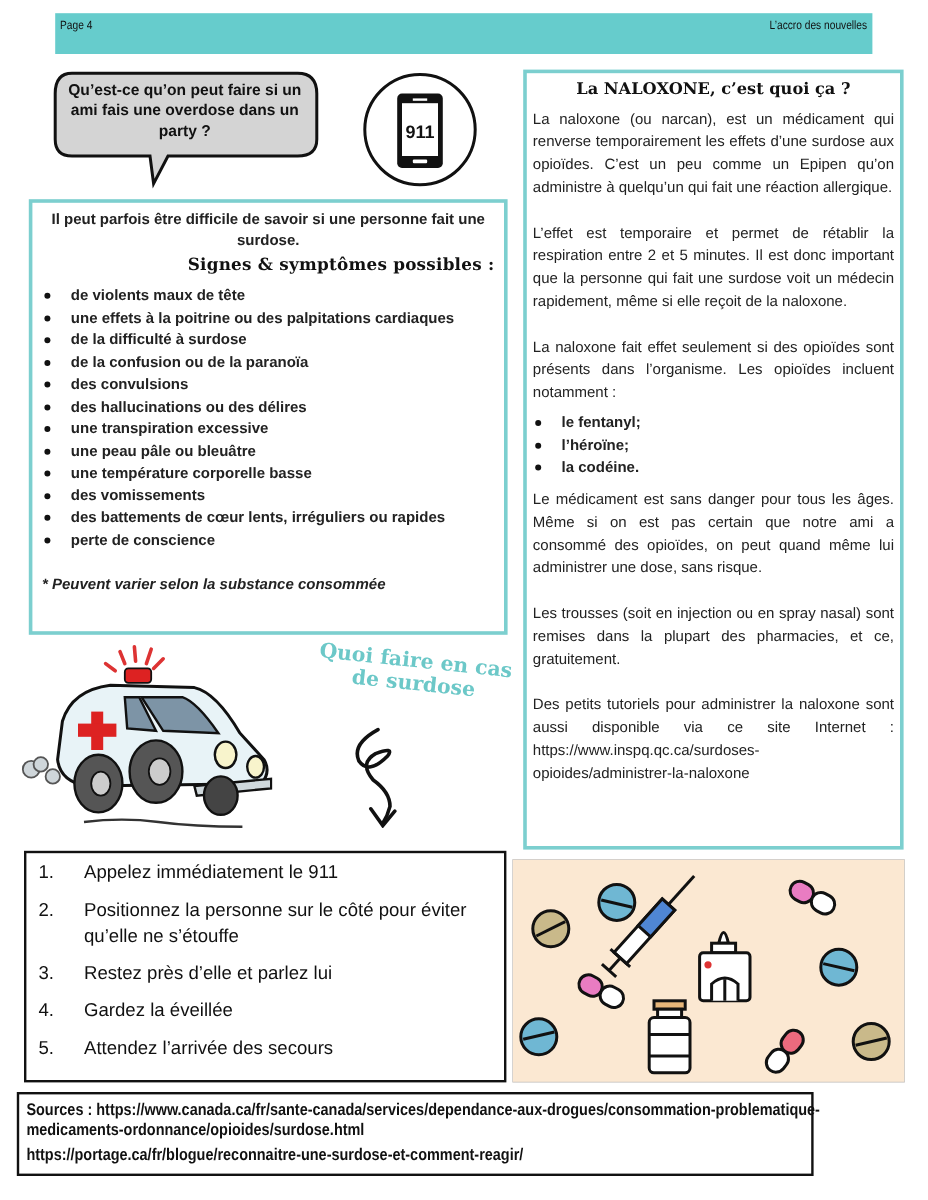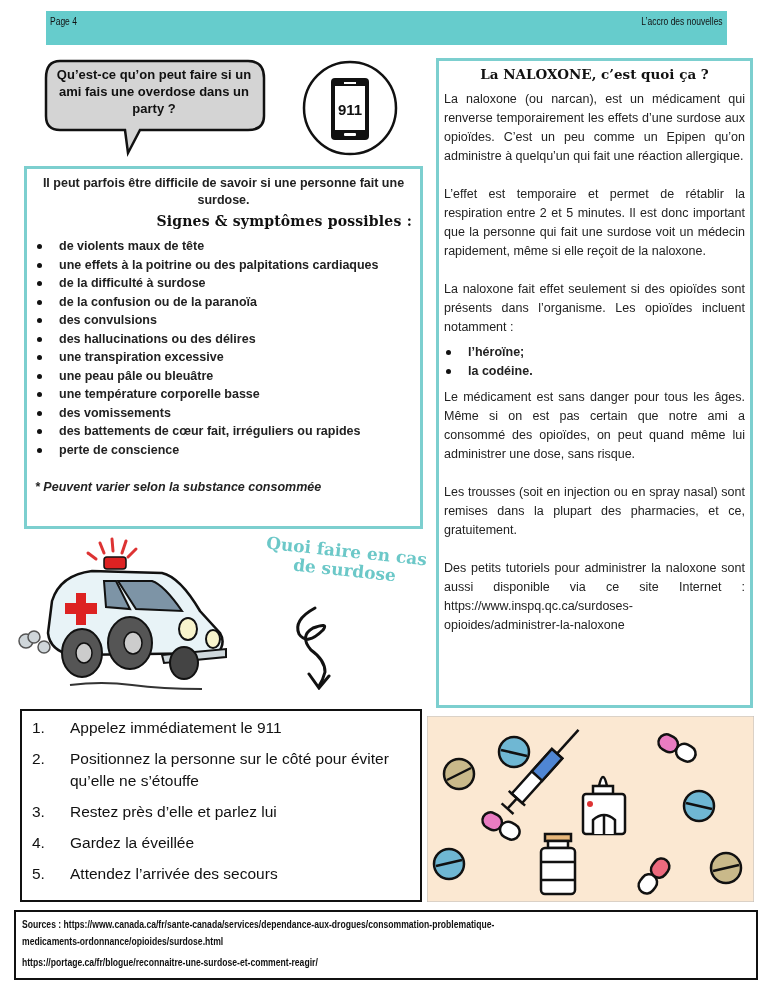--- a/index.html
+++ b/index.html
@@ -76,24 +76,24 @@
     border: 2px solid #111; padding: 6px 10px;
   }
   .steps-list { list-style: none; }
   .steps-list li { display: flex; font-size: 15.5px; line-height: 22px; margin-bottom: 9px; color: #111; }
   .steps-list li .num { width: 38px; flex: none; }
 
   .pills { position: absolute; left: 427px; top: 716px; width: 327px; height: 186px; }
 
   
   .sources {
-    position: absolute; left: 14px; top: 910px; width: 744px; height: 70px;
+    position: absolute; left: 14px; top: 910px; width: 664px; height: 70px;
     border: 2px solid #111; padding: 4px 6px;
     font-family: "Liberation Sans Narrow", "Liberation Sans", sans-serif;
-    font-size: 10px; font-weight: bold; line-height: 17px; color: #111;
+    font-size: 14px; font-weight: bold; line-height: 17px; color: #111;
   }
   .sources .line { display: block; transform: scaleX(0.86); transform-origin: left top; white-space: nowrap; }
   .sources .line2 { margin-top: 4px; }
 </style>
 </head>
 <body>
 
 <div class="header">
   <span class="page">Page 4</span>
   <span class="pub">L’accro des nouvelles</span>
@@ -124,34 +124,35 @@
     <li>de violents maux de tête</li>
     <li>une effets à la poitrine ou des palpitations cardiaques</li>
     <li>de la difficulté à surdose</li>
     <li>de la confusion ou de la paranoïa</li>
     <li>des convulsions</li>
     <li>des hallucinations ou des délires</li>
     <li>une transpiration excessive</li>
     <li>une peau pâle ou bleuâtre</li>
     <li>une température corporelle basse</li>
     <li>des vomissements</li>
-    <li>des battements de cœur fait, irréguliers ou rapides</li>
+    <li>des battements de cœur lents, irréguliers ou rapides</li>
     <li>perte de conscience</li>
   </ul>
   <div class="sym-note">* Peuvent varier selon la substance consommée</div>
 </div>
 
 <div class="nal-box">
   <div class="nal-title">La NALOXONE, c’est quoi ça ?</div>
   <p class="nal-p">La naloxone (ou narcan), est un médicament qui renverse temporairement les effets d’une surdose aux opioïdes. C’est un peu comme un Epipen qu’on administre à quelqu’un qui fait une réaction allergique.</p>
   <div class="nal-gap"></div>
   <p class="nal-p">L’effet est temporaire et permet de rétablir la respiration entre 2 et 5 minutes. Il est donc important que la personne qui fait une surdose voit un médecin rapidement, même si elle reçoit de la naloxone.</p>
   <div class="nal-gap"></div>
   <p class="nal-p">La naloxone fait effet seulement si des opioïdes sont présents dans l’organisme. Les opioïdes incluent notamment :</p>
   <ul class="nal-list">
+    <li>le fentanyl;</li>
     <li>l’héroïne;</li>
     <li>la codéine.</li>
   </ul>
   <p class="nal-p">Le médicament est sans danger pour tous les âges. Même si on est pas certain que notre ami a consommé des opioïdes, on peut quand même lui administrer une dose, sans risque.</p>
   <div class="nal-gap"></div>
   <p class="nal-p">Les trousses (soit en injection ou en spray nasal) sont remises dans la plupart des pharmacies, et ce, gratuitement.</p>
   <div class="nal-gap"></div>
   <p class="nal-p">Des petits tutoriels pour administrer la naloxone sont aussi disponible via ce site Internet : https://www.inspq.qc.ca/surdoses-opioides/administrer-la-naloxone</p>
 </div>
 

